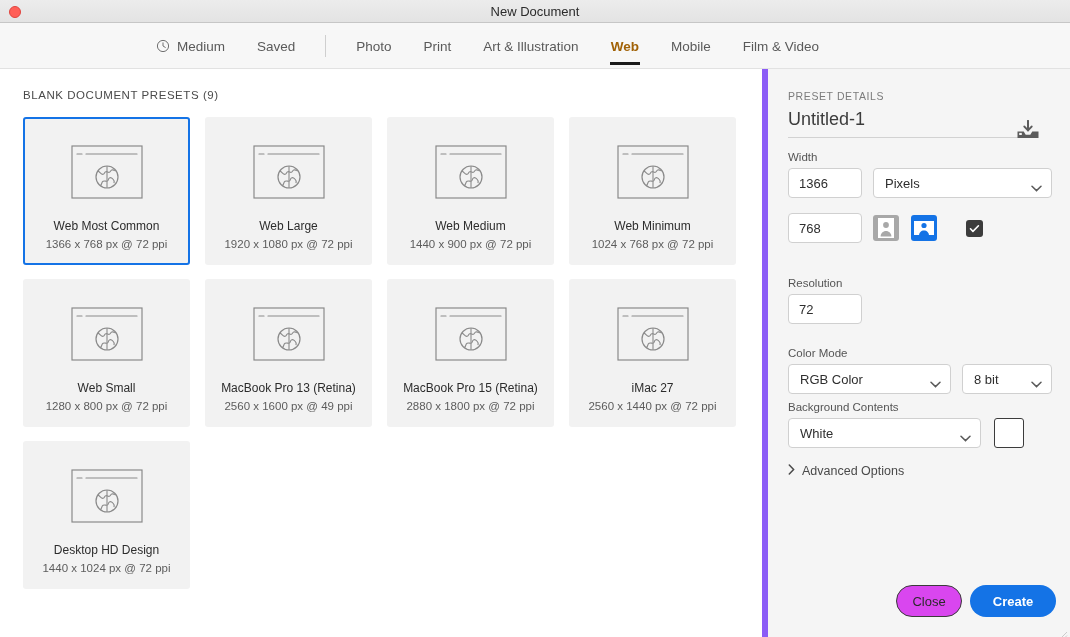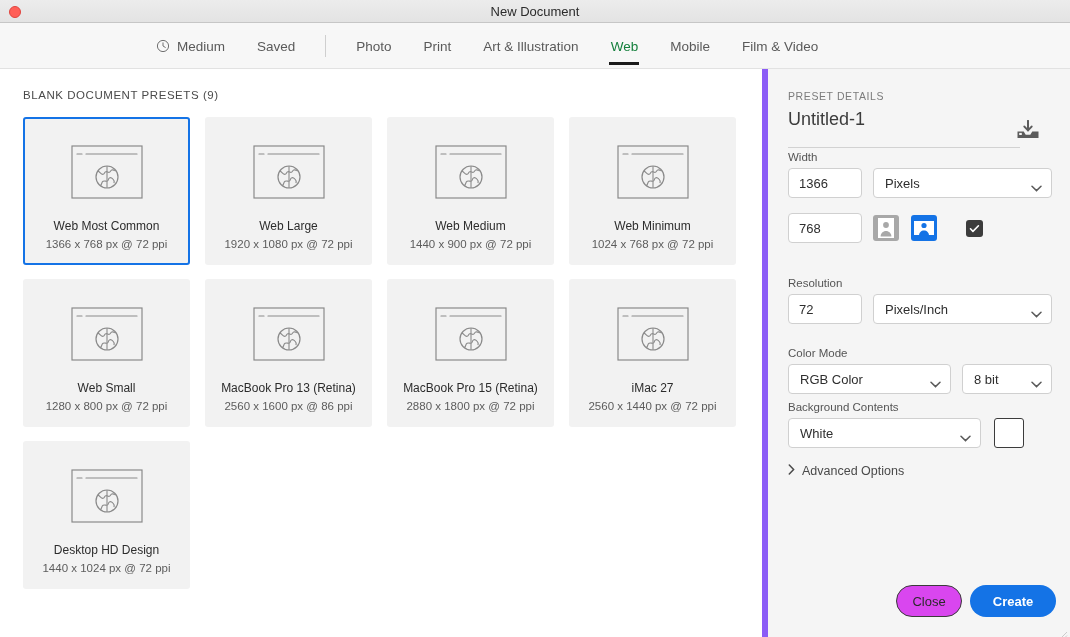--- a/index.html
+++ b/index.html
@@ -48,21 +48,21 @@
   .tab {
     position: relative;
     height: 46px;
     display: flex; align-items: center; gap: 7px;
     padding: 0 16px;
     font-size: 13.5px;
     color: #5a5a5a;
     cursor: pointer;
     white-space: nowrap;
   }
-  .tab.active { color: #15803d; font-weight: normal; }
+  .tab.active { color: #a16207; font-weight: bold; }
   .tab.active .tab-underline {
     position: absolute; left: 50%; transform: translateX(-50%);
     bottom: 4px; width: 30px; height: 3px; background: #1a1a1a;
   }
   .tab-sep {
     width: 1px; height: 22px; background: #cfcfcf;
     margin: 0 14px; align-self: center;
   }
   .clock-ico { display: inline-block; width: 14px; height: 14px; }
 
@@ -121,21 +121,21 @@
     border-left: 6px solid #8b5cf6;
   }
   .panel-title {
     position: absolute; left: 20px; top: 21px;
     font-size: 10.5px; letter-spacing: 0.6px; color: #7b7b7b;
   }
   .nameline {
     position: absolute; left: 20px; top: 40px;
     width: 232px;
     border-bottom: 1px solid #d2d2d2;
-    padding-bottom: 17px;
+    padding-bottom: 7px;
   }
   .nameline input {
     border: 0; background: transparent; outline: none;
     font-family: "Liberation Sans", sans-serif;
     font-size: 18px; color: #3c3c3c; width: 100%;
   }
   .save-preset {
     position: absolute; left: 1016px; top: 120px;
     width: 24px; height: 20px; cursor: pointer;
   }
@@ -347,21 +347,21 @@
     <rect x="1" y="1" width="70" height="52" fill="none" stroke="#8a8a8a" stroke-width="1.2"></rect>
     <line x1="6" y1="9" x2="11" y2="9" stroke="#8a8a8a" stroke-width="1.2" stroke-linecap="round"></line>
     <line x1="15" y1="9" x2="66" y2="9" stroke="#8a8a8a" stroke-width="1.2" stroke-linecap="round"></line>
     <circle cx="36" cy="32" r="11" fill="none" stroke="#8a8a8a" stroke-width="1.2"></circle>
     <path d="M27 26c2.5 1.4 3 3.8 5.2 3.3 1.6-.4 1-2.2 2.6-2.6 1.4-.3 2.2 1 3.6.6 1.2-.3 1-1.6 2.4-2.2 1-.4 2.1-.1 3 .6" fill="none" stroke="#8a8a8a" stroke-width="1.1"></path>
     <path d="M29.5 40.5c1.6-1.6 1-3.3 2.6-4.2 1.8-1 3.1.6 4.5-.4 1.2-.9.5-2.4 1.8-3 1.2-.6 2.6.2 3.6 1.2 1.1 1 1.4 2.6 1 4" fill="none" stroke="#8a8a8a" stroke-width="1.1"></path>
     <path d="M36 21v22" fill="none" stroke="#8a8a8a" stroke-width="1.1"></path>
   </svg>
           </div>
           <div class="card-name">MacBook Pro 13 (Retina)</div>
-          <div class="card-spec">2560 x 1600 px @ 86 ppi</div>
+          <div class="card-spec">2560 x 1600 px @ 49 ppi</div>
         </div>
         <div class="card">
           <div class="card-thumb">
   <svg viewBox="0 0 72 54" width="72" height="54">
     <rect x="1" y="1" width="70" height="52" fill="none" stroke="#8a8a8a" stroke-width="1.2"></rect>
     <line x1="6" y1="9" x2="11" y2="9" stroke="#8a8a8a" stroke-width="1.2" stroke-linecap="round"></line>
     <line x1="15" y1="9" x2="66" y2="9" stroke="#8a8a8a" stroke-width="1.2" stroke-linecap="round"></line>
     <circle cx="36" cy="32" r="11" fill="none" stroke="#8a8a8a" stroke-width="1.2"></circle>
     <path d="M27 26c2.5 1.4 3 3.8 5.2 3.3 1.6-.4 1-2.2 2.6-2.6 1.4-.3 2.2 1 3.6.6 1.2-.3 1-1.6 2.4-2.2 1-.4 2.1-.1 3 .6" fill="none" stroke="#8a8a8a" stroke-width="1.1"></path>
     <path d="M29.5 40.5c1.6-1.6 1-3.3 2.6-4.2 1.8-1 3.1.6 4.5-.4 1.2-.9.5-2.4 1.8-3 1.2-.6 2.6.2 3.6 1.2 1.1 1 1.4 2.6 1 4" fill="none" stroke="#8a8a8a" stroke-width="1.1"></path>
@@ -459,28 +459,20 @@
           </div>
         </div>
       </div>
     </div>
 
     <div class="row" style="left:20px; top:208px;">
       <div class="field-label">Resolution</div>
       <div style="display:flex; gap:11px;">
         <div class="txtbox" style="width:74px;">
           <input type="text" value="72" style="">
-        </div>
-        <div class="selbox" style="width:179px;">
-          <span>Pixels/Inch</span>
-          <span class="chev">
-            <svg viewBox="0 0 11 7" width="11" height="7">
-                <path d="M1 1.3L5.5 5.6 10 1.3" fill="none" stroke="#5a5a5a" stroke-width="1.5" stroke-linecap="round"></path>
-              </svg>
-          </span>
         </div>
       </div>
     </div>
 
     <div class="row" style="left:20px; top:278px;">
       <div class="field-label">Color Mode</div>
       <div style="display:flex; gap:11px;">
         <div class="selbox" style="width:163px;">
           <span>RGB Color</span>
           <span class="chev">

